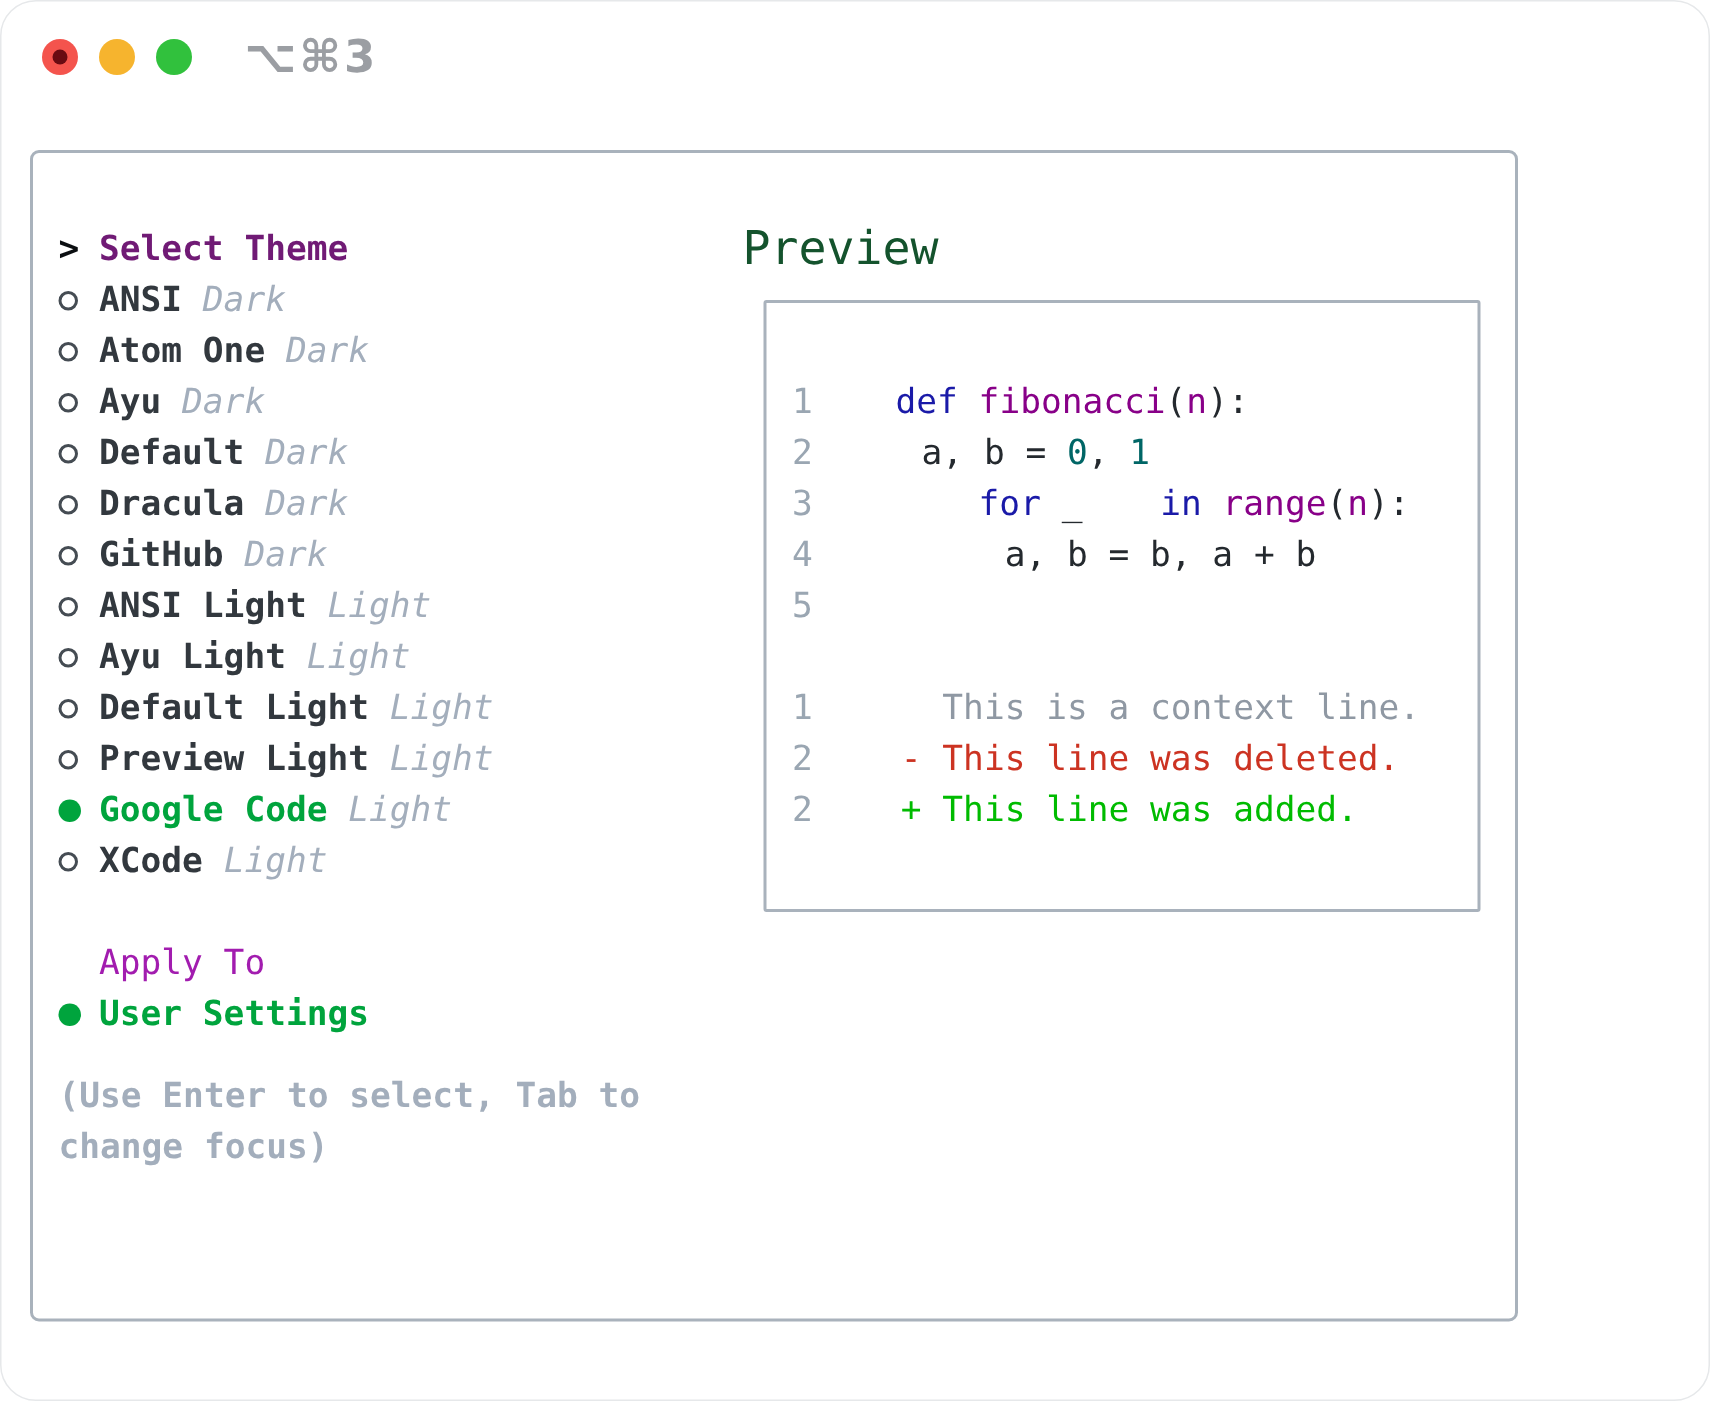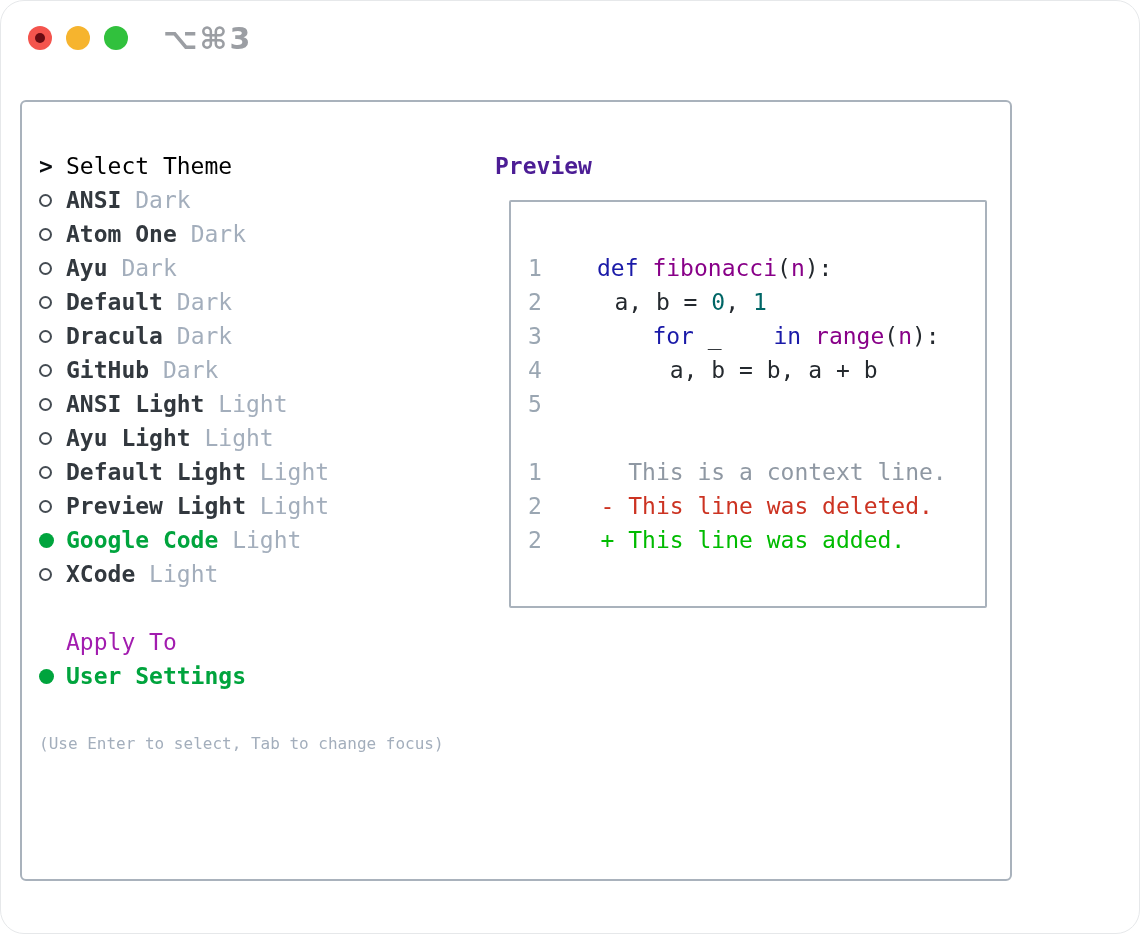--- a/index.html
+++ b/index.html
@@ -45,33 +45,33 @@
   .main-panel{
     position:absolute;left:19px;top:99px;width:992px;height:781px;
     border:2px solid var(--border_gray);border-radius:6px;background:#fff;
   }
   .left-col{position:absolute;left:17px;top:47px;width:440px;}
   .row{display:flex;align-items:center;height:34px;font-size:23px;white-space:pre;}
   .marker-slot{width:27px;flex:0 0 27px;display:flex;align-items:center;}
   .caret{font-weight:bold;color:#0b0e11;font-size:23px;}
   .ring{width:13px;height:13px;border-radius:50%;border:2px solid var(--marker_ring);}
   .dot-green{width:15px;height:15px;border-radius:50%;background:var(--accent_green);}
-  .header-label{font-weight:normal;color:#000000;}
+  .header-label{font-weight:bold;color:#701a75;}
   .theme-name{color:var(--text_dark);font-weight:bold;}
   .theme-name.selected{color:var(--accent_green);}
-  .variant{color:var(--muted);margin-left:13.85px;}
+  .variant{color:var(--muted);margin-left:13.85px;font-style:italic;}
   .spacer{height:34px;}
   .apply-header{color:#a21caf;}
   .hint{
-    margin-top:34px;width:440px;font-size:16px;line-height:34px;color:var(--muted);
+    margin-top:21px;width:440px;font-size:23px;line-height:34px;color:var(--muted);font-weight:bold;
   }
   
   .preview-header{
     position:absolute;left:473px;top:47px;height:34px;line-height:34px;
-    font-size:23px;font-weight:bold;color:#4c1d95;
+    font-size:31px;font-weight:normal;color:#14532d;
   }
   .preview-box{
     position:absolute;left:487px;top:98px;width:478px;height:408px;
     border:2px solid var(--border_gray);border-radius:2px;background:#fff;
     padding:49px 0 0 17px;overflow:hidden;
   }
   .code-line{display:flex;height:34px;align-items:center;font-size:23px;}
   .ln{flex:0 0 31px;color:var(--line_number);white-space:pre;}
   .code{white-space:pre;color:var(--plain);}
   .tok-kw{color:var(--keyword);margin-left:38px;}

